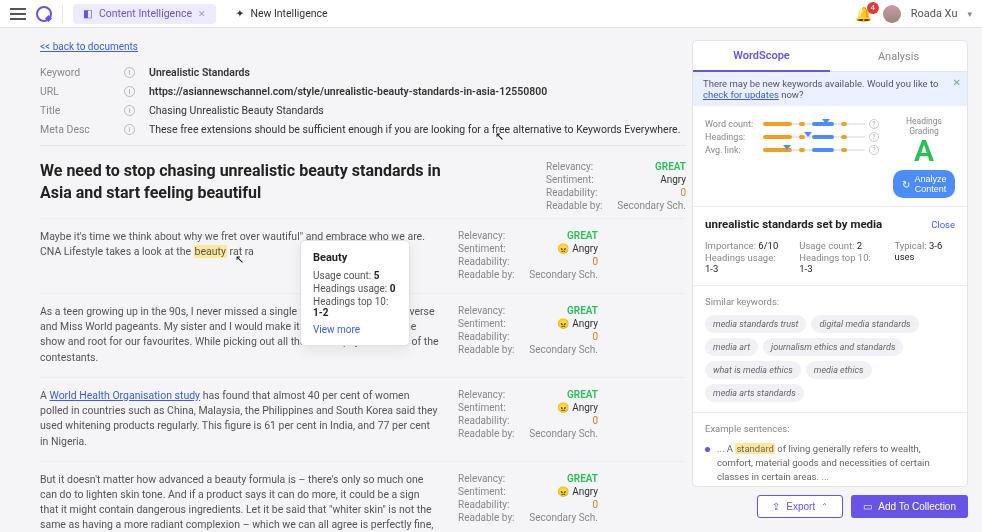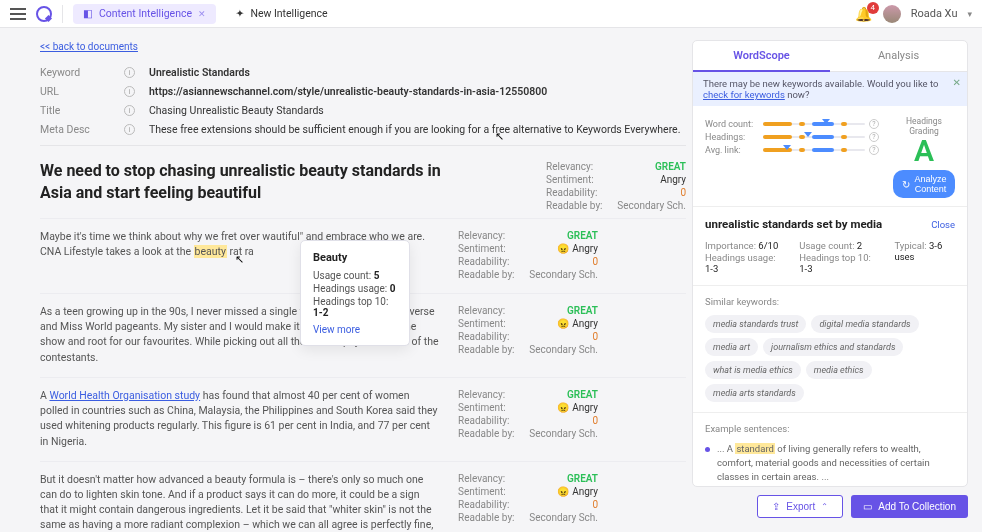--- a/index.html
+++ b/index.html
@@ -52,21 +52,21 @@
 
   
   .popover { position:absolute; left:260px; top:200px; width:110px; background:#fff; border:1px solid #e0e0e8; border-radius:5px; box-shadow:0 4px 14px rgba(0,0,0,.08); padding:10px 12px; font-size:10px; color:#555; z-index:5;}
   .popover h4 { font-size:11px; font-weight:700; color:#222; margin-bottom:6px;}
   .popover .row { margin:2px 0; }
   .popover .row b { color:#222; }
   .popover .more { color:#3b5de0; font-size:10px; margin-top:6px; display:block; cursor:pointer;}
 
   
   .panel { background:#fff; border:1px solid #e5e5e8; border-radius:5px; }
-  .tabs-r { display:flex; }
+  .tabs-r { display:flex;align-items:flex-end; }
   .tab-r { flex:1; text-align:center; padding:8px 0; font-size:11px; color:#888; border-bottom:1px solid #e5e5e8; cursor:pointer;}
   .tab-r.active { color:#6753e6; border-bottom:2px solid #6753e6; font-weight:600;}
   .notice { background:#eaf0ff; color:#556; font-size:9.5px; padding:6px 10px; position:relative;}
   .notice a { color:#3b5de0; text-decoration:underline;}
   .notice-close { position:absolute; right:6px; top:5px; color:#7a8; font-size:10px; cursor:pointer;}
 
   .gauges { display:flex; padding:10px 12px 8px; gap:14px;}
   .gauge-list { flex:1; font-size:9px; color:#888;}
   .gauge-row { display:flex; align-items:center; gap:4px; margin:3px 0;}
   .gauge-label { width:54px;}
@@ -299,21 +299,21 @@
     <span class="cursor-ic" style="left:195px;top:213px;">↖</span>
   </div>
 
   <div class="right-col">
     <div class="panel" style="flex:1;overflow:hidden;">
       <div class="tabs-r">
         <div class="tab-r active">WordScope</div>
         <div class="tab-r">Analysis</div>
       </div>
       <div class="notice">
-        <span>There may be new keywords available. Would you like to </span><a>check for keywords</a><span> now?</span>
+        <span>There may be new keywords available. Would you like to </span><a>check for updates</a><span> now?</span>
         <span class="notice-close">✕</span>
       </div>
       <div class="gauges">
         <div class="gauge-list">
           <div class="gauge-row">
               <span class="gauge-label">Word count:</span>
               <div class="gauge-bar">
                 <span class="seg orange o1"></span>
                 <span class="seg orange o2"></span>
                 <span class="seg blue b1"></span>

